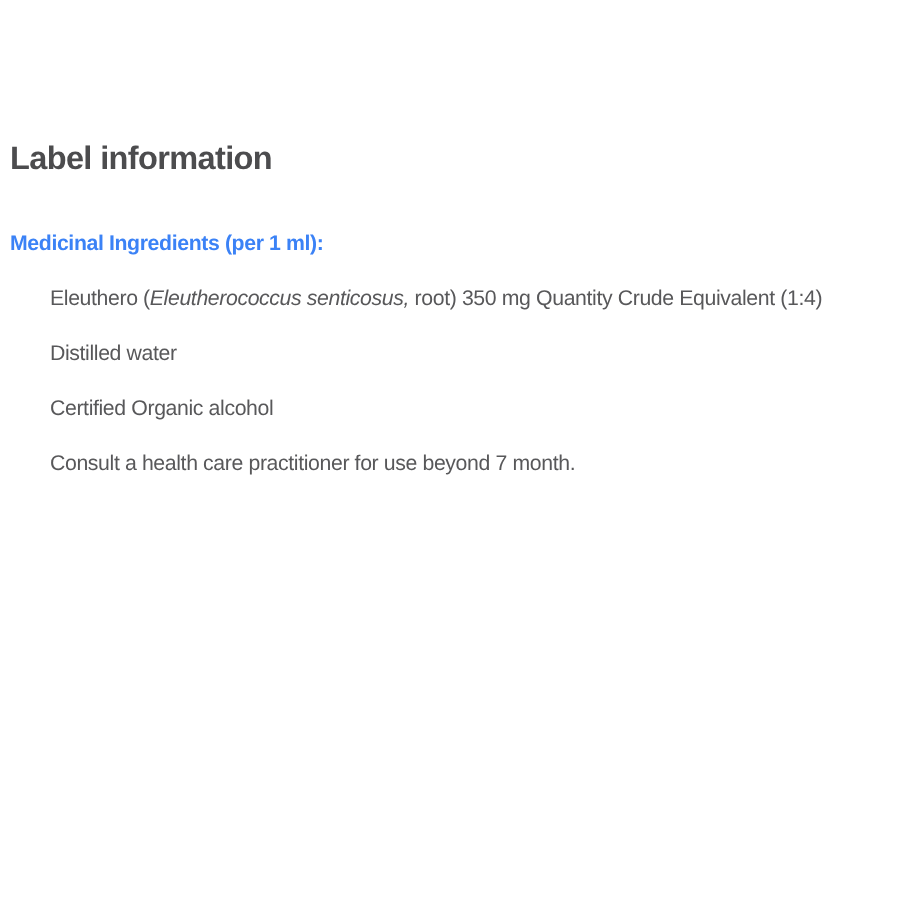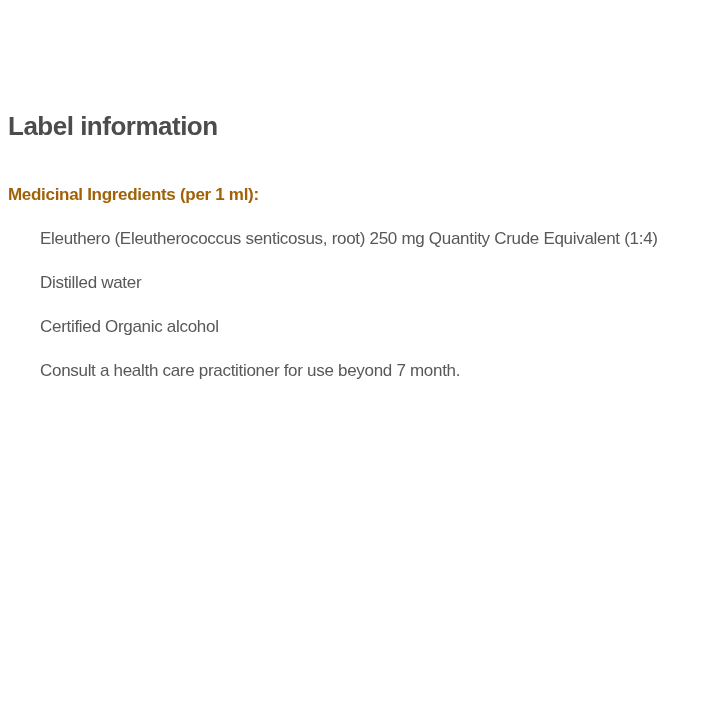--- a/index.html
+++ b/index.html
@@ -28,42 +28,43 @@
   }
   p {
     margin: 22px 0 0 0;
     font-size: 17px;
     line-height: 22px;
     letter-spacing: -0.3px;
     color: #58585a;
   }
   p.sec-heading {
     font-weight: 700;
-    color: #a16207;
+    color: #3b82f6;
     margin-top: 41px;
   }
   p.indent {
     padding-left: 32px;
   }
   .latin {
+    font-style: italic;
   }
   b.inline-label {
     font-weight: 700;
   }
 </style>
 </head>
 <body>
 
 <div class="page">
 
   <h1 class="page-title">Label information</h1>
 
   <section>
     <p class="sec-heading">Medicinal Ingredients (per 1 ml):</p>
-    <p class="indent"><span>Eleuthero (</span><span class="latin">Eleutherococcus senticosus,</span><span> root) 250 mg Quantity Crude Equivalent (1:4)</span></p>
+    <p class="indent"><span>Eleuthero (</span><span class="latin">Eleutherococcus senticosus,</span><span> root) 350 mg Quantity Crude Equivalent (1:4)</span></p>
   </section>
 
   <section>
     <p class="indent">Distilled water</p>
     <p class="indent">Certified Organic alcohol</p>
   </section>
 
 
   <section>
     <p class="indent">Consult a health care practitioner for use beyond 7 month.</p>

